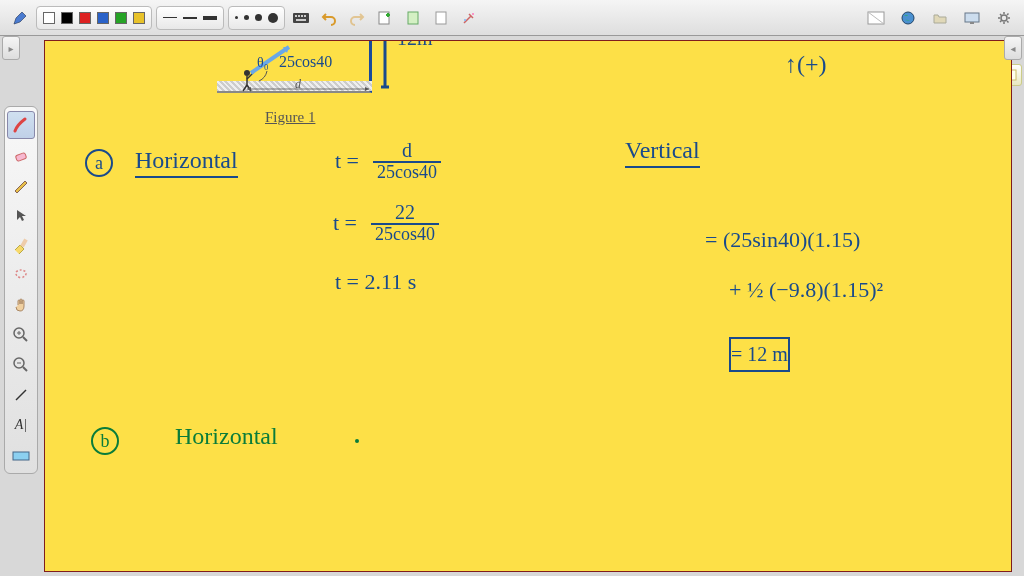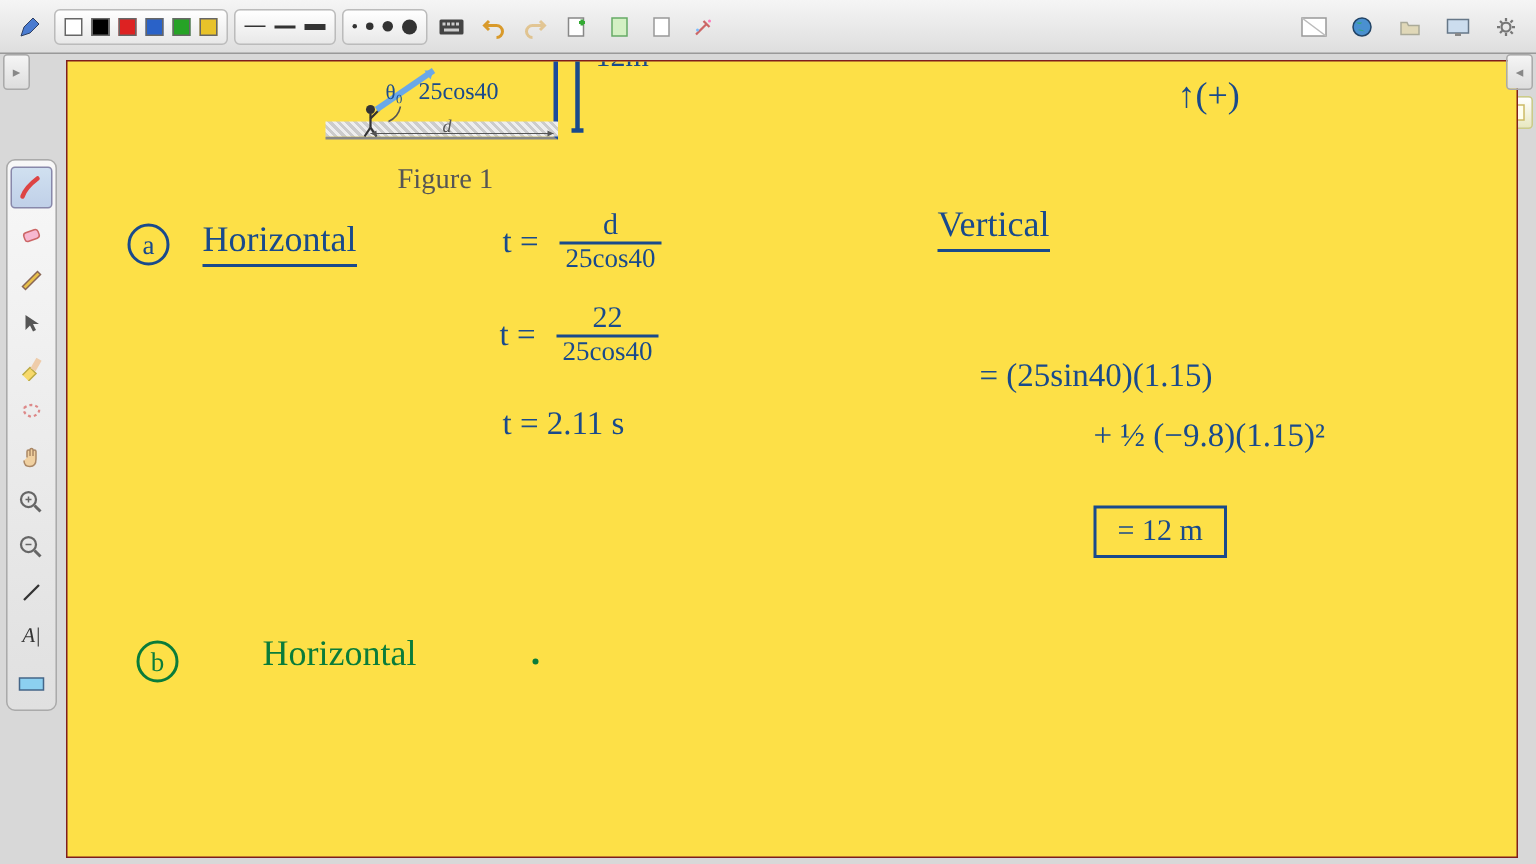--- a/index.html
+++ b/index.html
@@ -133,21 +133,21 @@
     align-items:center;
     vertical-align:middle;
     font-family:'Segoe Script','Comic Sans MS',cursive;
   }
   .frac .num, .frac .den { padding: 0 4px; line-height:1.1; }
   .frac .line { width:100%; height:2px; background:#194a8c; }
   
   .boxed {
     position:absolute;
     border: 2.5px solid #194a8c;
-    padding: 4px 14px;
+    padding: 4px 0;
     font-family:'Segoe Script','Comic Sans MS',cursive;
     color:#194a8c;
     font-size:20px;
   }
   
   .underline-hand {
     border-bottom: 2.5px solid #194a8c;
     padding-bottom: 2px;
   }
   
@@ -388,21 +388,21 @@
       <span class="hand blue" style="left:62px; top:16px; font-size:16px;">25cos40</span>
       <span class="hand gray" style="left:78px; top:40px; font-size:12px; font-style:italic;">d</span>
 
       <svg style="position:absolute; left:160px; top:-8px;" width="20" height="64">
         <line x1="8" y1="4" x2="8" y2="58" stroke="#194a8c" stroke-width="3"></line>
         <line x1="4" y1="4" x2="12" y2="4" stroke="#194a8c" stroke-width="3"></line>
         <line x1="4" y1="58" x2="12" y2="58" stroke="#194a8c" stroke-width="3"></line>
       </svg>
       <span class="hand blue" style="left:180px; top:-10px; font-size:20px;">12m</span>
     </div>
-    <div class="hand gray" style="left:220px; top:68px; font-size:19px;">Figure 1</div>
+    <div class="hand gray" style="left:220px; top:68px; font-size:15px;text-decoration:underline;">Figure 1</div>
 
     <span class="hand blue" style="left:740px; top:10px; font-size:24px;">↑(+)</span>
 
     <div class="circled blue" style="left:40px; top:108px; border-color:#194a8c;">a</div>
 
     <span class="hand blue underline-hand" style="left:90px; top:106px; font-size:24px;">Horizontal</span>
 
     <div class="hand blue" style="left:290px; top:98px; font-size:22px; display:flex; align-items:center; gap:14px;">
       <span>t  =</span>
       <span class="frac">
@@ -419,21 +419,21 @@
         <span class="line"></span>
         <span class="den" style="font-size:18px">25cos40</span>
       </span>
     </div>
 
     <span class="hand blue" style="left:290px; top:228px; font-size:22px;">t  =   2.11 s</span>
 
     <span class="hand blue underline-hand" style="left:580px; top:96px; font-size:24px;">Vertical</span>
 
 
-    <span class="hand blue" style="left:608px; top:186px; font-size:22px;margin-top:10px;">= (25sin40)(1.15)</span>
+    <span class="hand blue" style="left:660px; top:186px; font-size:22px;">= (25sin40)(1.15)</span>
 
     <span class="hand blue" style="left:684px; top:236px; font-size:22px;">+ ½ (−9.8)(1.15)²</span>
 
     <div class="boxed" style="left:684px; top:296px;">= 12 m</div>
 
     <div class="circled green" style="left:46px; top:386px; border-color:#0a7c3a;">b</div>
     <span class="hand green" style="left:130px; top:382px; font-size:24px;">Horizontal</span>
 
     <span style="position:absolute; left:310px; top:398px; width:4px; height:4px; background:#0a7c3a; border-radius:50%;"></span>
 

